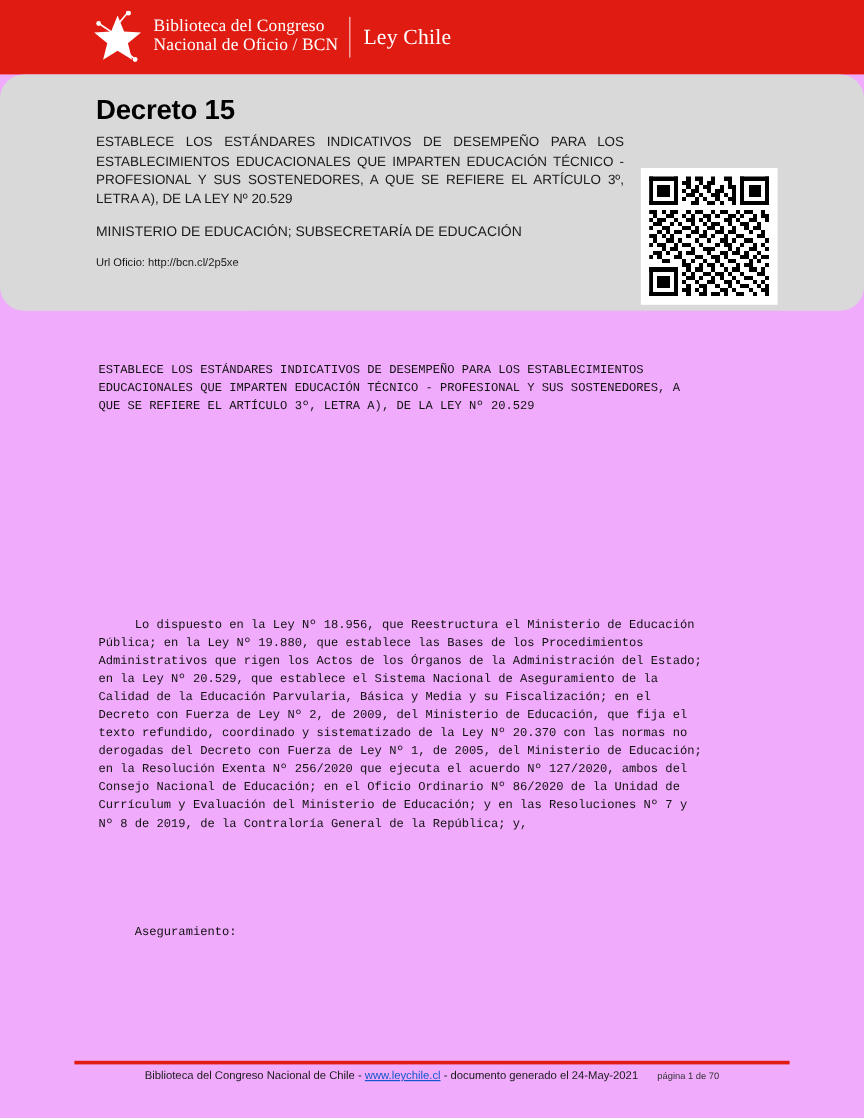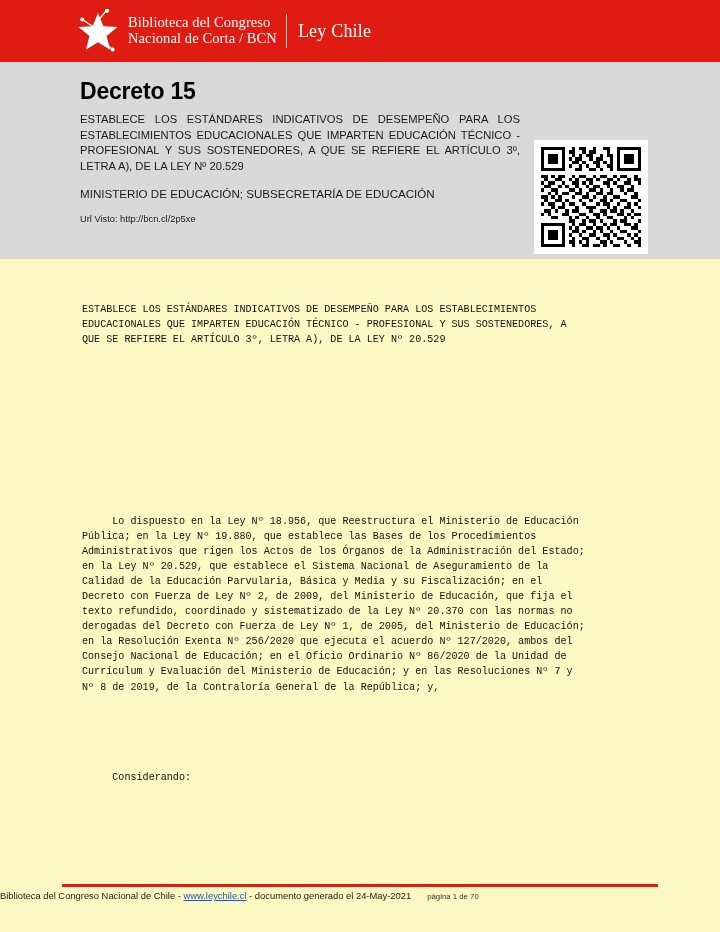--- a/index.html
+++ b/index.html
@@ -11,21 +11,21 @@
     height: 932px;
     background: #ffffff;
     font-family: "Liberation Sans", sans-serif;
     overflow: hidden;
     position: relative;
   }
   .page {
     position: relative;
     width: 720px;
     height: 932px;
-    background: #fef9c3;
+    background: #f0abfc;
   }
 
   
   .banner {
     position: absolute;
     left: 0; top: 0;
     width: 720px; height: 62px;
     background: #e01b11;
     display: flex;
     align-items: center;
@@ -66,20 +66,21 @@
     white-space: nowrap;
     letter-spacing: 0.2px;
   }
 
   
   .meta-band {
     position: absolute;
     left: 0; top: 62px;
     width: 720px; height: 197px;
     background: #d9d9d9;
+    border-radius: 20px;
   }
   .meta-inner {
     position: absolute;
     left: 80px; top: 16px;
     width: 440px;
   }
   .decree-title {
     font-size: 23px;
     font-weight: bold;
     color: #000000;
@@ -138,20 +139,21 @@
   .footer-rule {
     position: absolute;
     left: 62px; top: 884px;
     width: 596px; height: 3px;
     background: #e01b11;
   }
   .footer-text {
     position: absolute;
     left: 0; top: 890px;
     width: 720px;
+    text-align: center;
     font-size: 9.4px;
     color: #1a1a1a;
     white-space: nowrap;
   }
   .footer-text .link { color: #1255cc; }
   .footer-page {
     font-size: 7.8px;
     color: #333333;
     margin-left: 16px;
   }
@@ -167,34 +169,34 @@
         <polygon points="22,4 27.4,17.2 41.5,18.1 30.6,27.1 34.1,40.8 22,33.2 9.9,40.8 13.4,27.1 2.5,18.1 16.6,17.2" fill="#ffffff"></polygon>
         <path d="M30 2 L20 14" stroke="#ffffff" stroke-width="1.3" fill="none"></path>
         <circle cx="31" cy="1.8" r="2.1" fill="#ffffff"></circle>
         <path d="M7 11 L19 19" stroke="#ffffff" stroke-width="1.3" fill="none"></path>
         <circle cx="6.2" cy="10.6" r="2" fill="#ffffff"></circle>
         <path d="M36 40 L25 30" stroke="#ffffff" stroke-width="1.3" fill="none"></path>
         <circle cx="36.6" cy="40.6" r="2" fill="#ffffff"></circle>
       </svg>
       <div class="brand-words">
         <span class="brand-line">Biblioteca del Congreso</span>
-        <span class="brand-line">Nacional de Corta / BCN</span>
+        <span class="brand-line">Nacional de Oficio / BCN</span>
       </div>
       <div class="brand-divider"></div>
       <span class="brand-product">Ley Chile</span>
     </div>
   </div>
 
   <div class="meta-band">
     <div class="meta-inner">
       <h1 class="decree-title">Decreto 15</h1>
       <p class="decree-summary">ESTABLECE LOS ESTÁNDARES INDICATIVOS DE DESEMPEÑO PARA LOS ESTABLECIMIENTOS EDUCACIONALES QUE IMPARTEN EDUCACIÓN TÉCNICO - PROFESIONAL Y SUS SOSTENEDORES, A QUE SE REFIERE EL ARTÍCULO 3º, LETRA A), DE LA LEY Nº 20.529</p>
       <p class="ministry">MINISTERIO DE EDUCACIÓN; SUBSECRETARÍA DE EDUCACIÓN</p>
       <div class="meta-lines">
-        <div>Url Visto: http://bcn.cl/2p5xe</div>
+        <div>Url Oficio: http://bcn.cl/2p5xe</div>
       </div>
     </div>
 
     <div class="qr-box">
       <svg width="100" height="100" viewBox="0 0 29 29" shape-rendering="crispEdges">
         <rect width="29" height="29" fill="#ffffff"></rect>
         <g fill="#000000">
           <rect x="0" y="0" width="7" height="1"></rect>
             <rect x="0" y="6" width="7" height="1"></rect>
           <rect x="0" y="0" width="1" height="7"></rect>
@@ -436,21 +438,21 @@
 en la Ley Nº 20.529, que establece el Sistema Nacional de Aseguramiento de la
 Calidad de la Educación Parvularia, Básica y Media y su Fiscalización; en el
 Decreto con Fuerza de Ley Nº 2, de 2009, del Ministerio de Educación, que fija el
 texto refundido, coordinado y sistematizado de la Ley Nº 20.370 con las normas no
 derogadas del Decreto con Fuerza de Ley Nº 1, de 2005, del Ministerio de Educación;
 en la Resolución Exenta Nº 256/2020 que ejecuta el acuerdo Nº 127/2020, ambos del
 Consejo Nacional de Educación; en el Oficio Ordinario Nº 86/2020 de la Unidad de
 Currículum y Evaluación del Ministerio de Educación; y en las Resoluciones Nº 7 y
 Nº 8 de 2019, de la Contraloría General de la República; y,</p>
     <div class="spacer"></div>
-    <p>     Considerando:</p>
+    <p>     Aseguramiento:</p>
     <div class="spacer"></div>
     
     
     
     
     
   </div>
 
   <div class="footer-rule"></div>
   <div class="footer-text">

